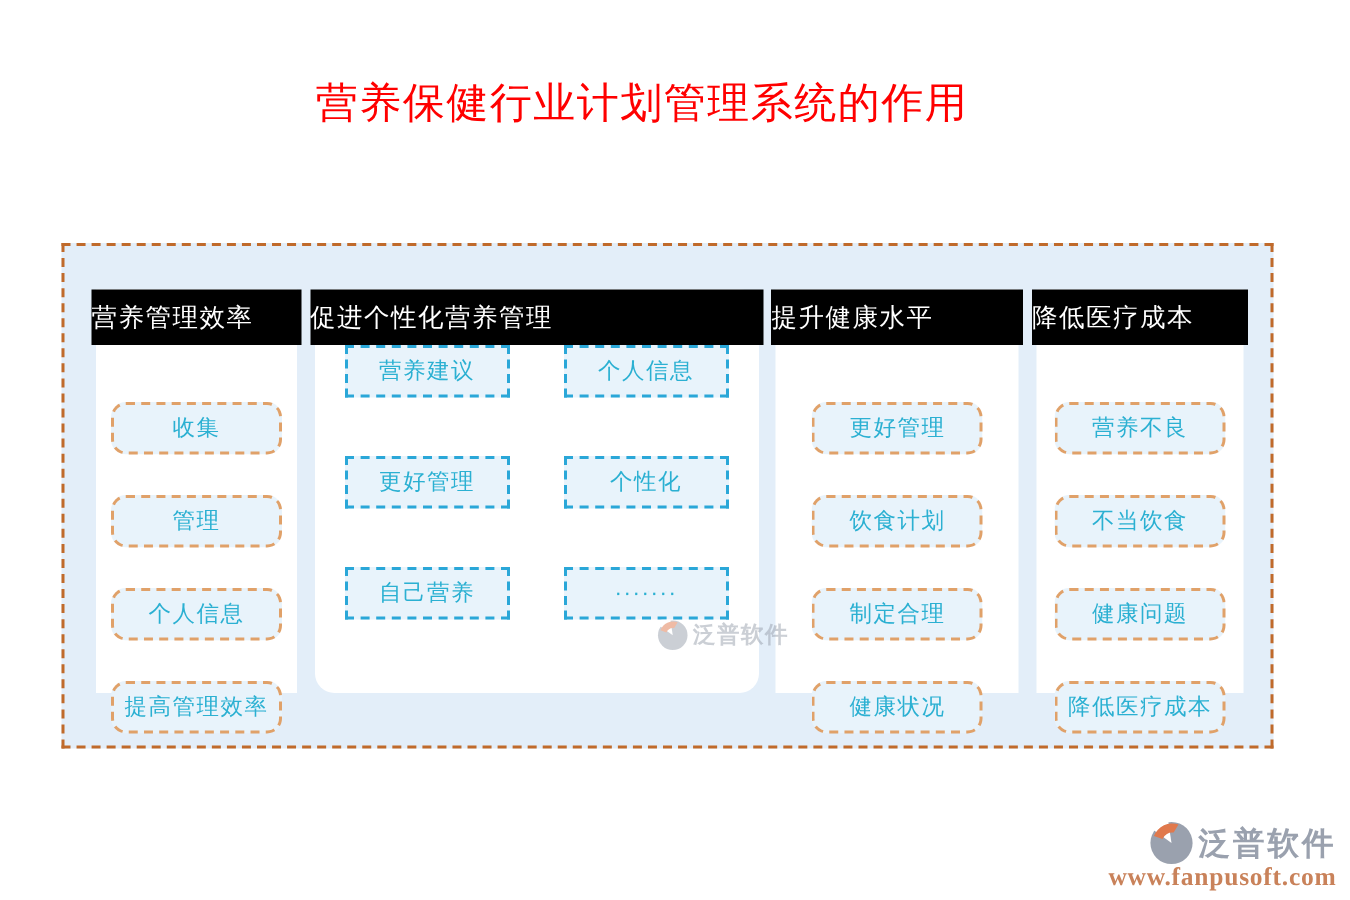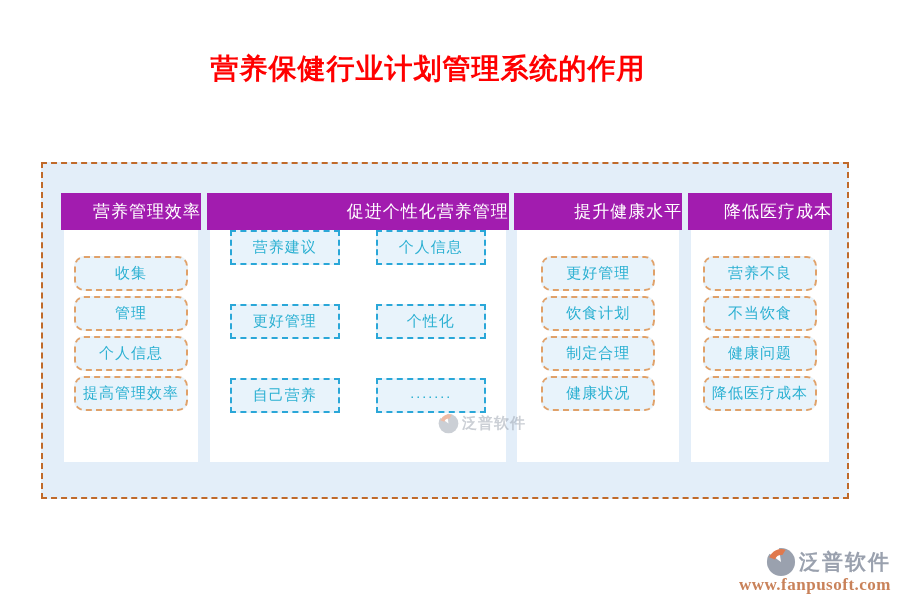--- a/index.html
+++ b/index.html
@@ -5,50 +5,50 @@
   html,body{margin:0;padding:0;}
   body{
     width:900px;height:600px;position:relative;overflow:hidden;
     background:#ffffff;
     font-family:"Liberation Sans","DejaVu Sans",sans-serif;
   }
   .page-title{
     position:absolute;top:50px;left:0;width:856px;
     text-align:center;
     font-family:"Liberation Serif","DejaVu Serif",serif;
-    font-weight:bold;font-size:28px;letter-spacing:1px;
+    font-weight:normal;font-size:28px;letter-spacing:1px;
     color:#ff0000;margin:0;
   }
   .board{
     position:absolute;left:41px;top:162px;
     box-sizing:border-box;width:808px;height:337px;
     border:2px dashed #c06a2b;
     background:#e3eef9;
     padding:29px 18px 35px 21px;
     display:flex;justify-content:space-between;align-items:stretch;
   }
   .col{
     background:#ffffff;
     display:flex;flex-direction:column;
   }
   .col-1{width:134px;}
-  .col-2{width:296px;}
+  .col-2{width:296px;border-radius:13px;}
   .col-3{width:162px;}
   .col-4{width:138px;}
   .col-header{
     height:37px;line-height:37px;flex:0 0 37px;
     margin:0 -3px;
-    background:#a21caf;color:#ffffff;
-    text-align:right;font-size:17px;letter-spacing:1px;
+    background:#000000;color:#ffffff;
+    text-align:left;font-size:17px;letter-spacing:1px;
     font-family:"Liberation Serif","DejaVu Serif",serif;
   }
   .col-body{
     flex:1;
-    padding-top:26px;
-    display:flex;flex-direction:column;align-items:center;gap:5px;
+    padding-top:38px;
+    display:flex;flex-direction:column;align-items:center;gap:27px;
   }
   .col-body-grid{
     flex:1;
     display:grid;grid-template-columns:110px 110px;
     column-gap:36px;row-gap:39px;
     justify-content:center;align-content:start;
   }
   .item{
     box-sizing:border-box;
     width:114px;height:35px;

